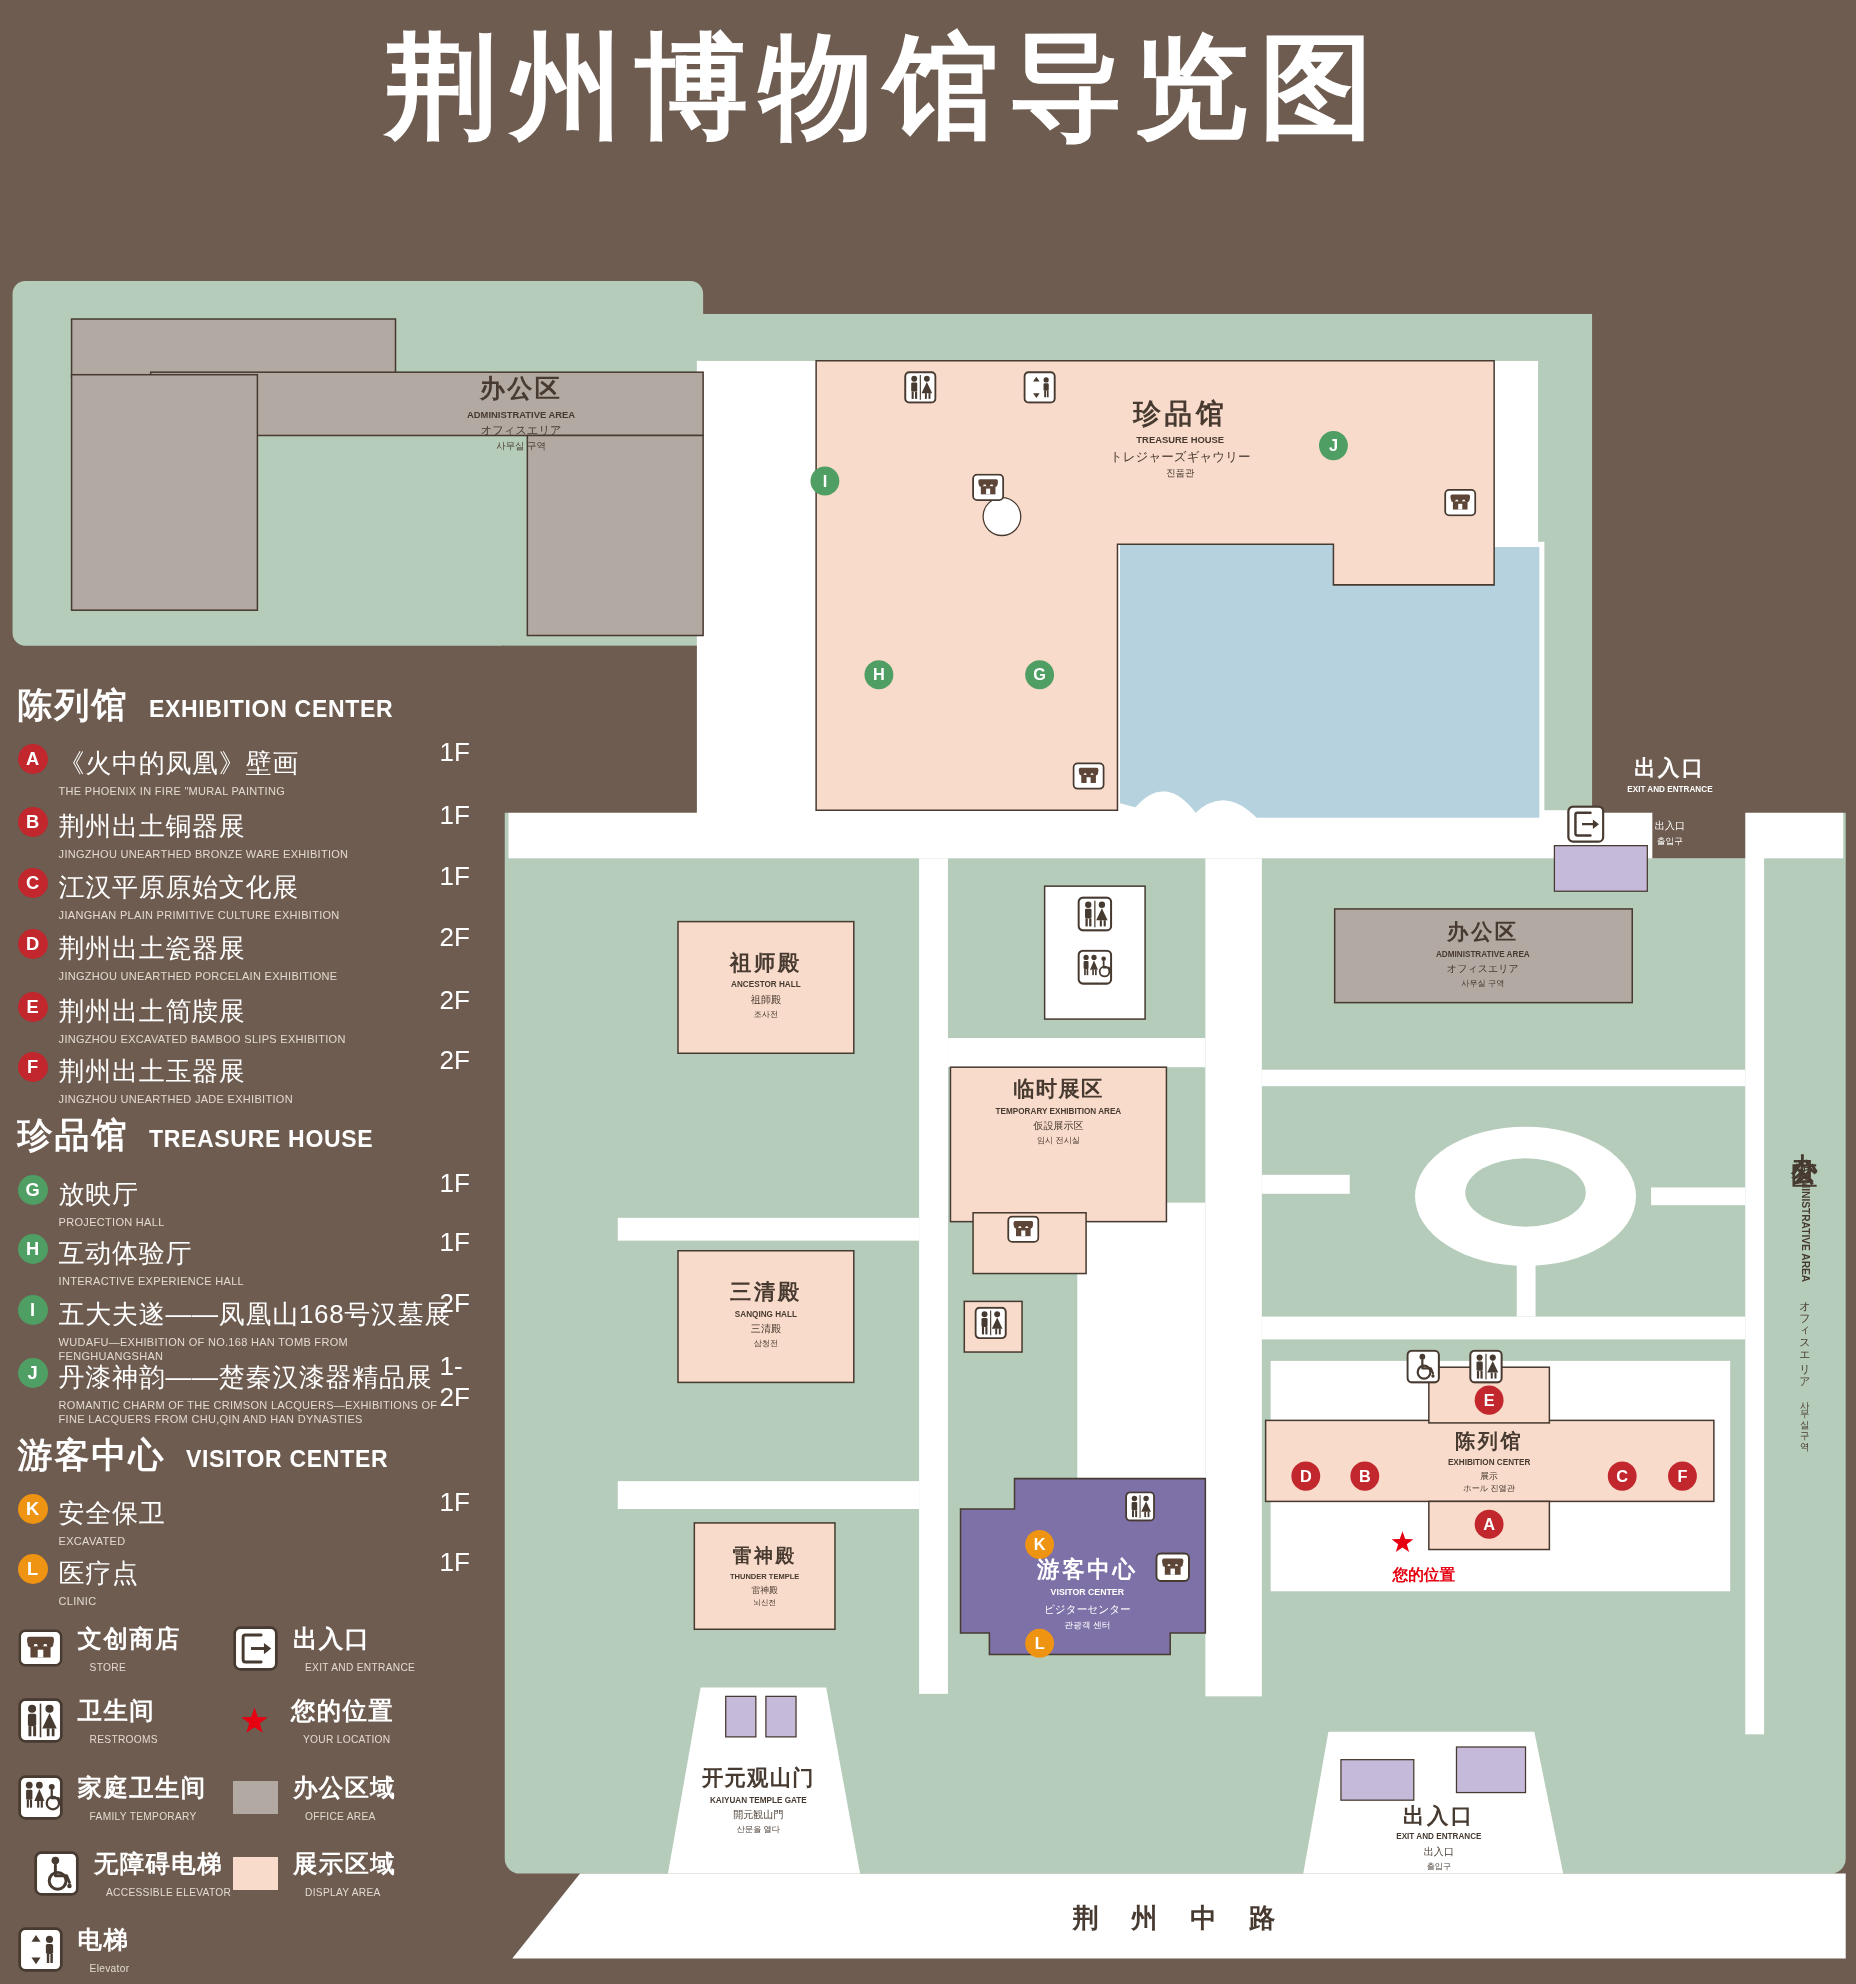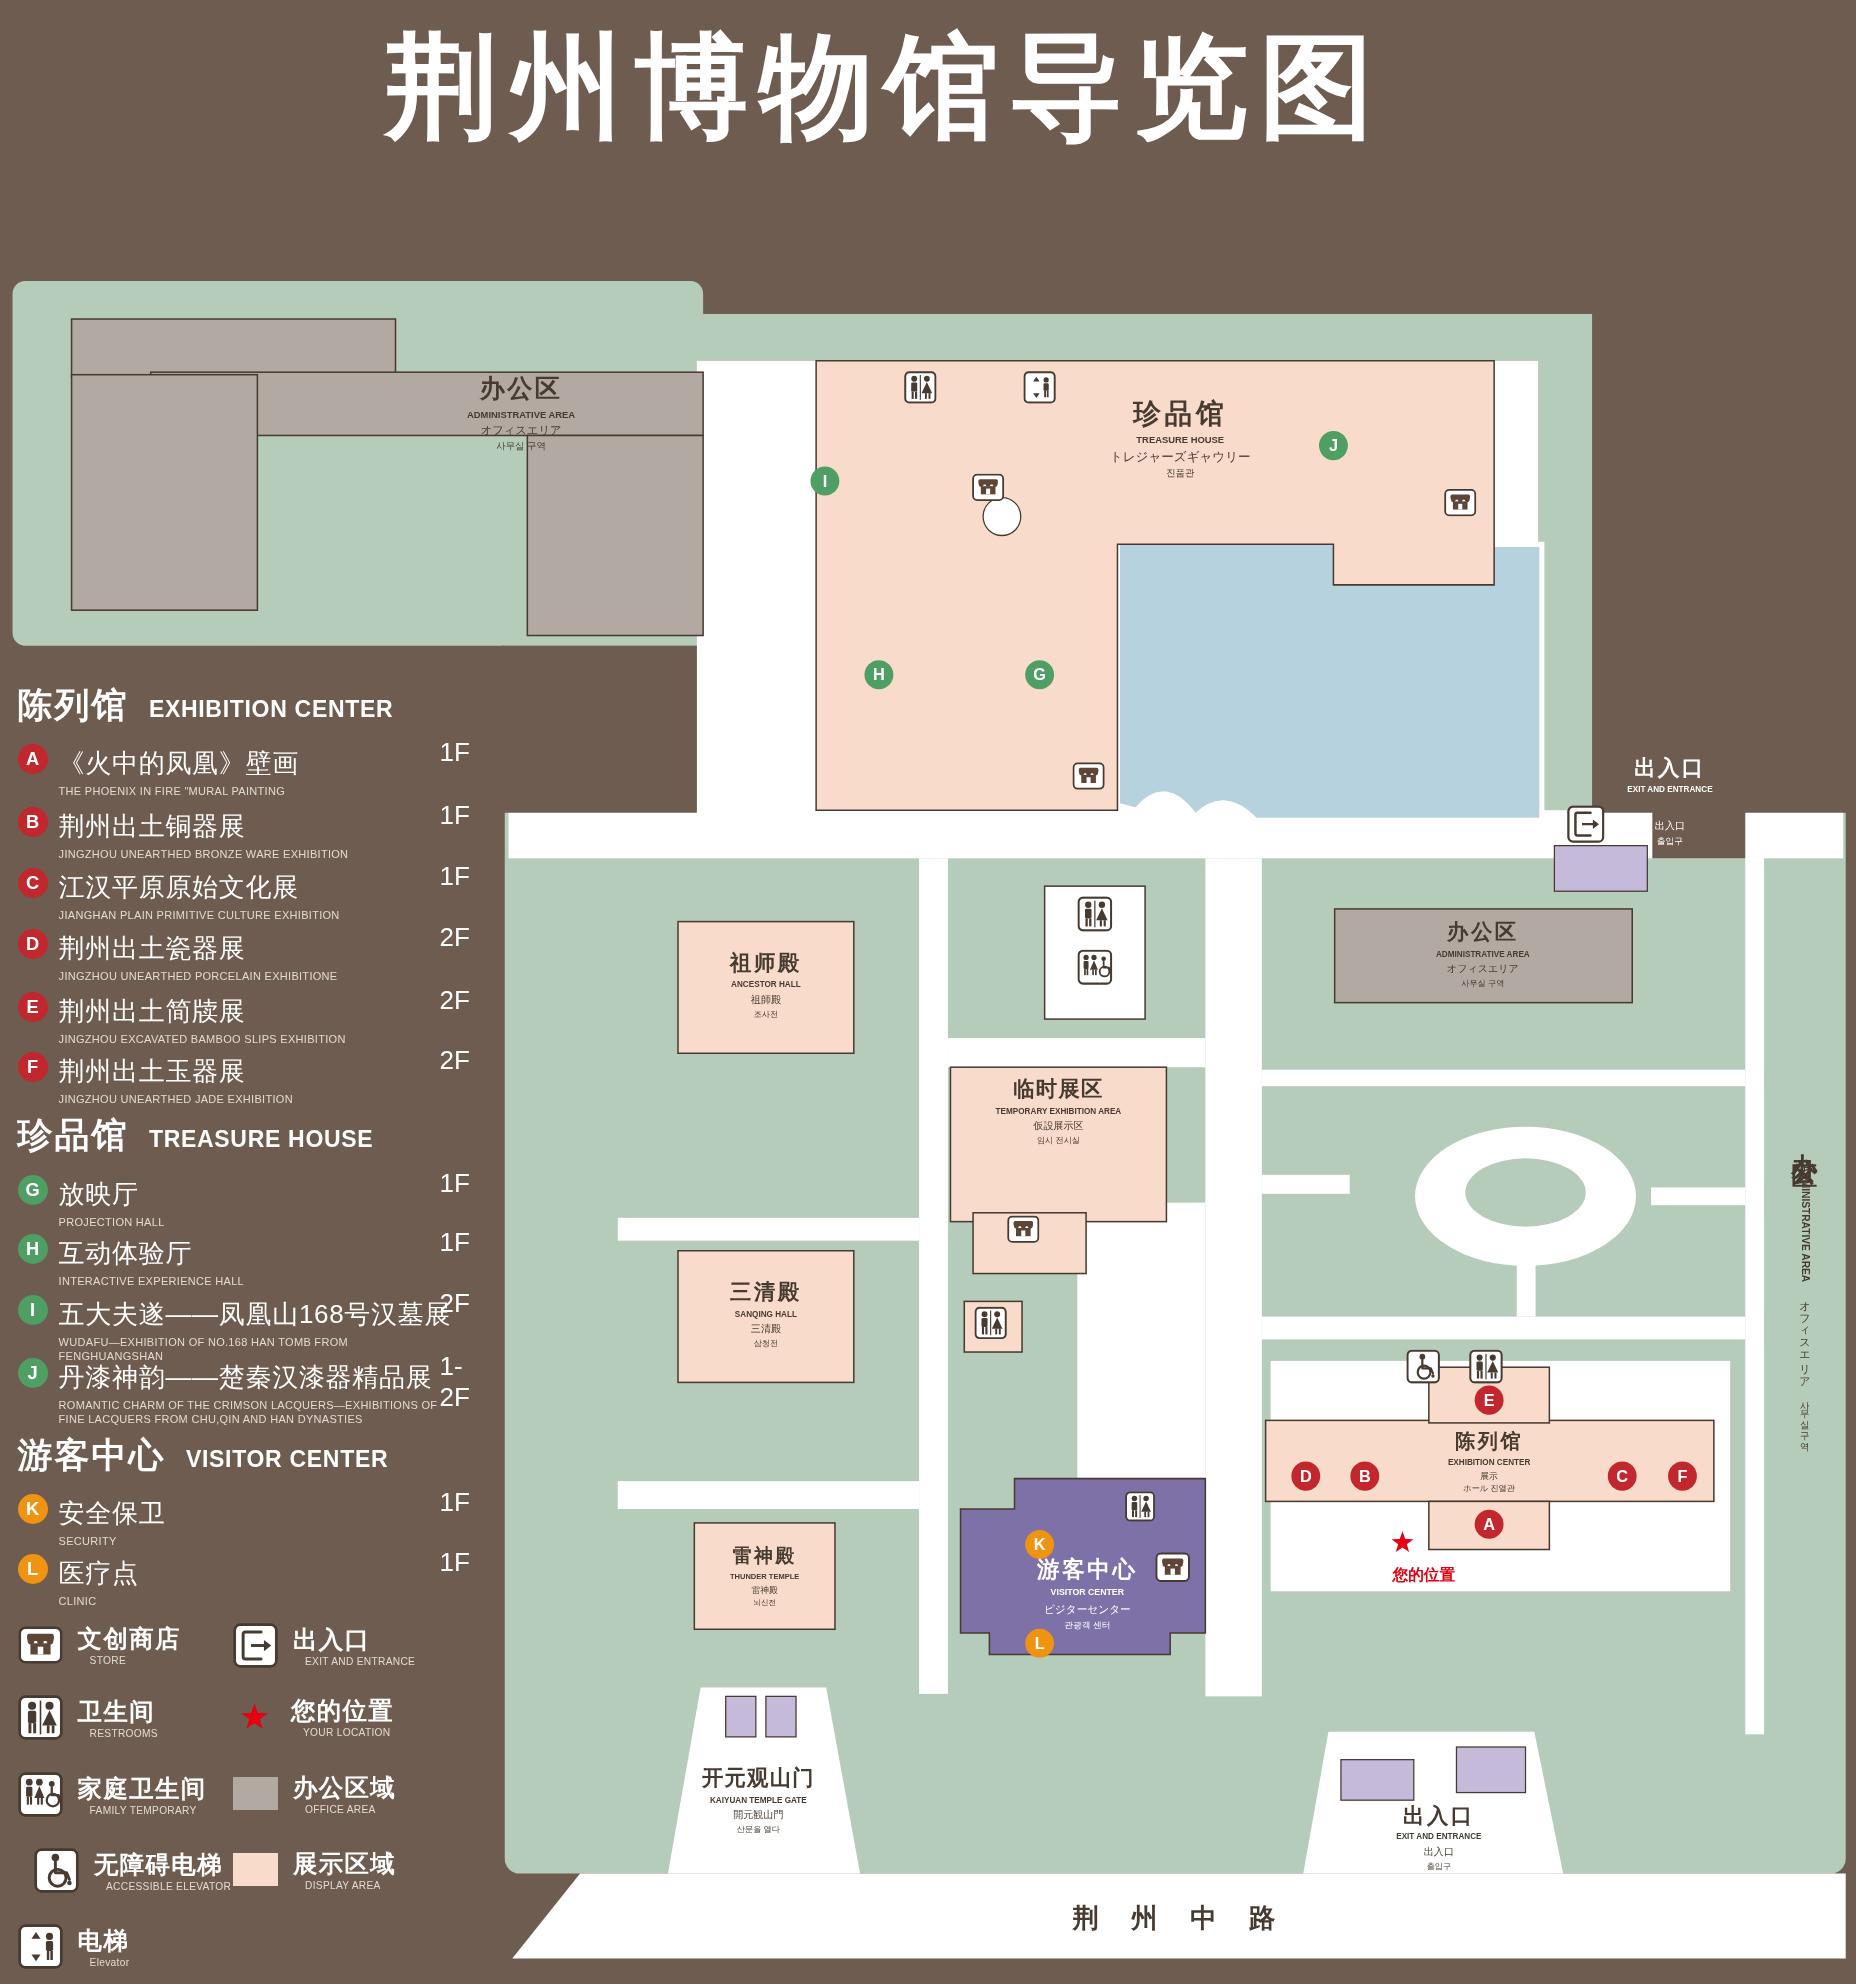--- a/index.html
+++ b/index.html
@@ -21,21 +21,21 @@
   .sb-item{position:absolute;left:17.6px;width:475px;color:#fff;}
   .sb-item .row{display:flex;align-items:center;position:relative;}
   .badge{flex:0 0 auto;width:30px;height:30px;border-radius:50%;display:flex;align-items:center;justify-content:center;font-size:18.3px;font-weight:bold;color:#fff;}
   .badge.red{background:#c1272d}.badge.green{background:#4f9e63}.badge.orange{background:#ef9312}
   .izh{font-size:26px;margin-left:11px;white-space:nowrap;letter-spacing:0.7px;margin-top:10px;}
   .floor{position:absolute;left:422px;top:1.4px;font-size:26px;}
   .sub{font-size:11px;color:#e3dad1;margin-left:41px;margin-top:2.7px;letter-spacing:0.3px;max-width:380px;line-height:1.3;}
   .sym{position:absolute;display:flex;align-items:center;gap:15px;color:#fff;}
   .sym-tx{display:flex;flex-direction:column;}
   .sym-tx b{font-size:24.4px;font-weight:bold;letter-spacing:1.4px;}
-  .sym-tx i{font-style:normal;font-size:10.2px;color:#e3dad1;margin-top:0;letter-spacing:0.3px;padding-left:12px;}
+  .sym-tx i{font-style:normal;font-size:10.2px;color:#e3dad1;margin-top:7px;letter-spacing:0.3px;padding-left:12px;}
   .swatch{width:45px;height:33px;display:inline-block;}
 
   
   #east-strip{left:1764px;top:858px;width:81px;height:861px;display:flex;align-items:center;justify-content:center;}
   #east-strip .vwrap{writing-mode:vertical-rl;text-align:center;color:#473a30;line-height:1.1;}
   #east-strip .v-zh{font-size:26px;font-weight:bold;letter-spacing:5.4px;}
   #east-strip .v-en{font-size:10.2px;font-weight:bold;margin-top:12.2px;}
   #east-strip .v-ja{font-size:11px;margin-top:9.5px;}
   #east-strip .v-ko{font-size:9.5px;margin-top:8.1px;}
 </style>
@@ -451,21 +451,21 @@
     <span class="sh-zh">游客中心</span>
     <span class="sh-en">VISITOR CENTER</span>
   </div>
 
   <div class="sb-item" style="top:1486px;">
     <div class="row">
         <span class="badge orange">K</span>
         <span class="izh">安全保卫</span>
         <span class="floor">1F</span>
       </div>
-    <div class="sub">SECURITY</div>
+    <div class="sub">EXCAVATED</div>
   </div>
   <div class="sb-item" style="top:1546px;">
     <div class="row">
         <span class="badge orange">L</span>
         <span class="izh">医疗点</span>
         <span class="floor">1F</span>
       </div>
     <div class="sub">CLINIC</div>
   </div>
 

